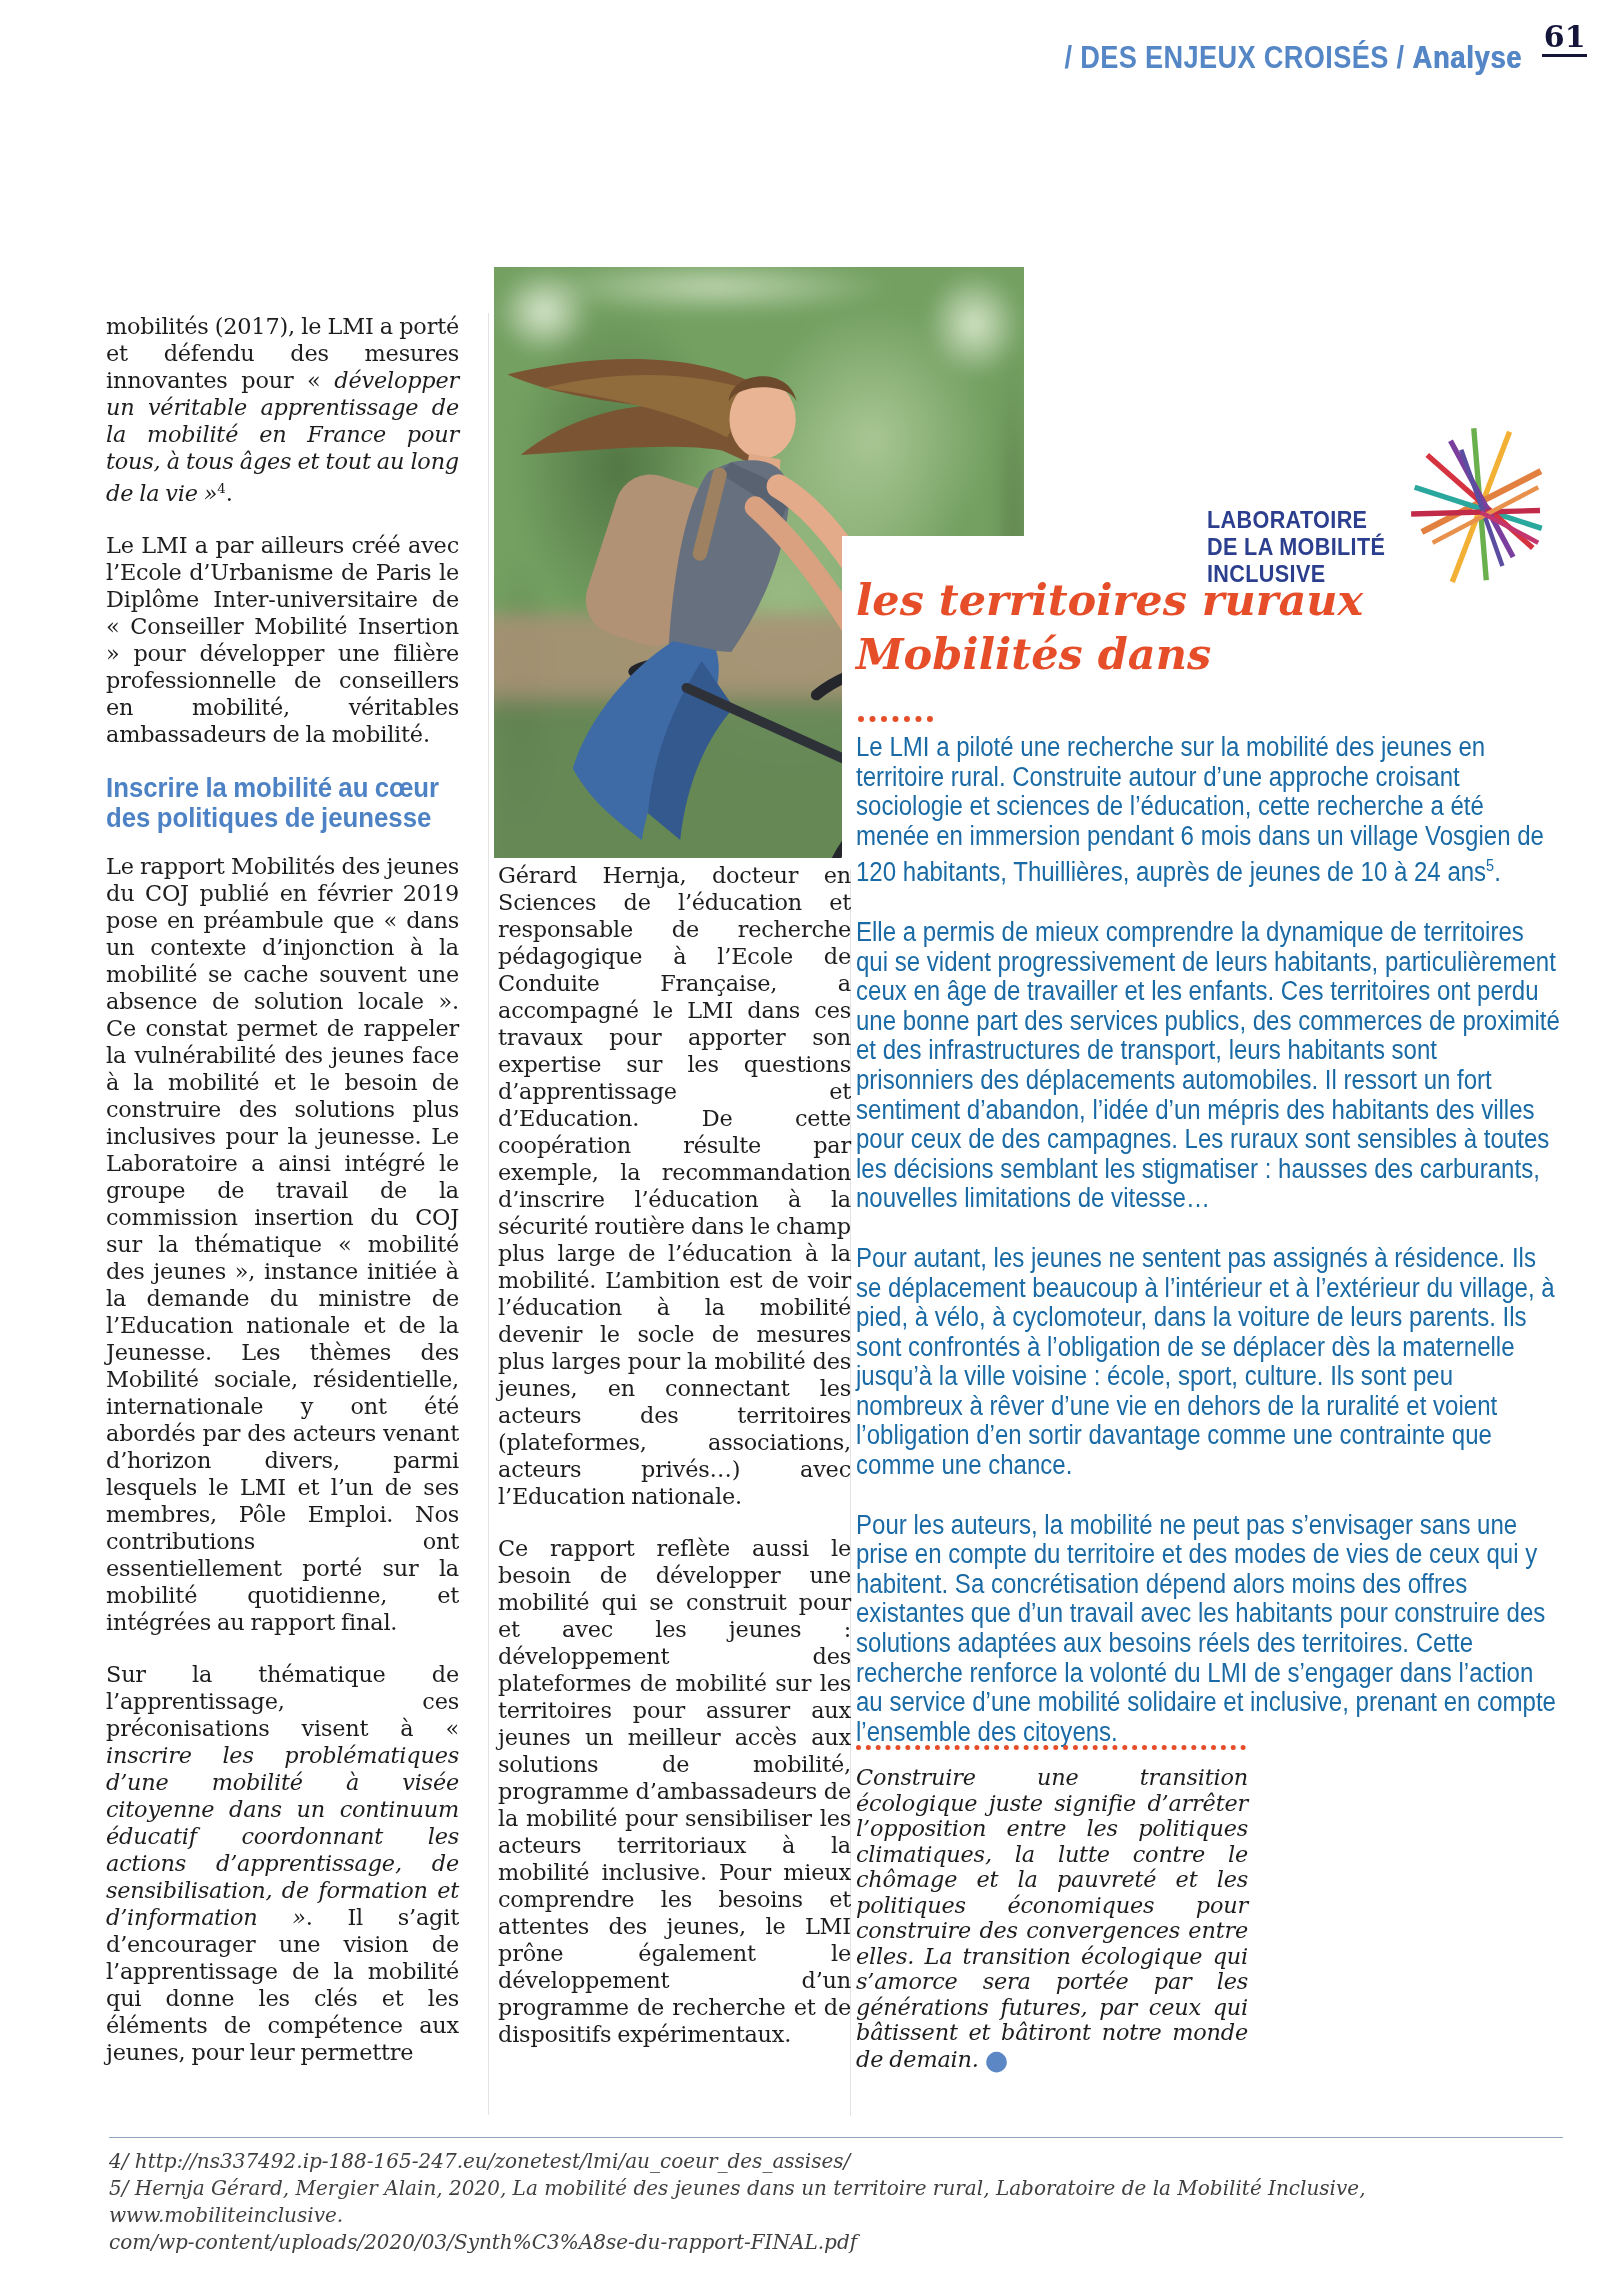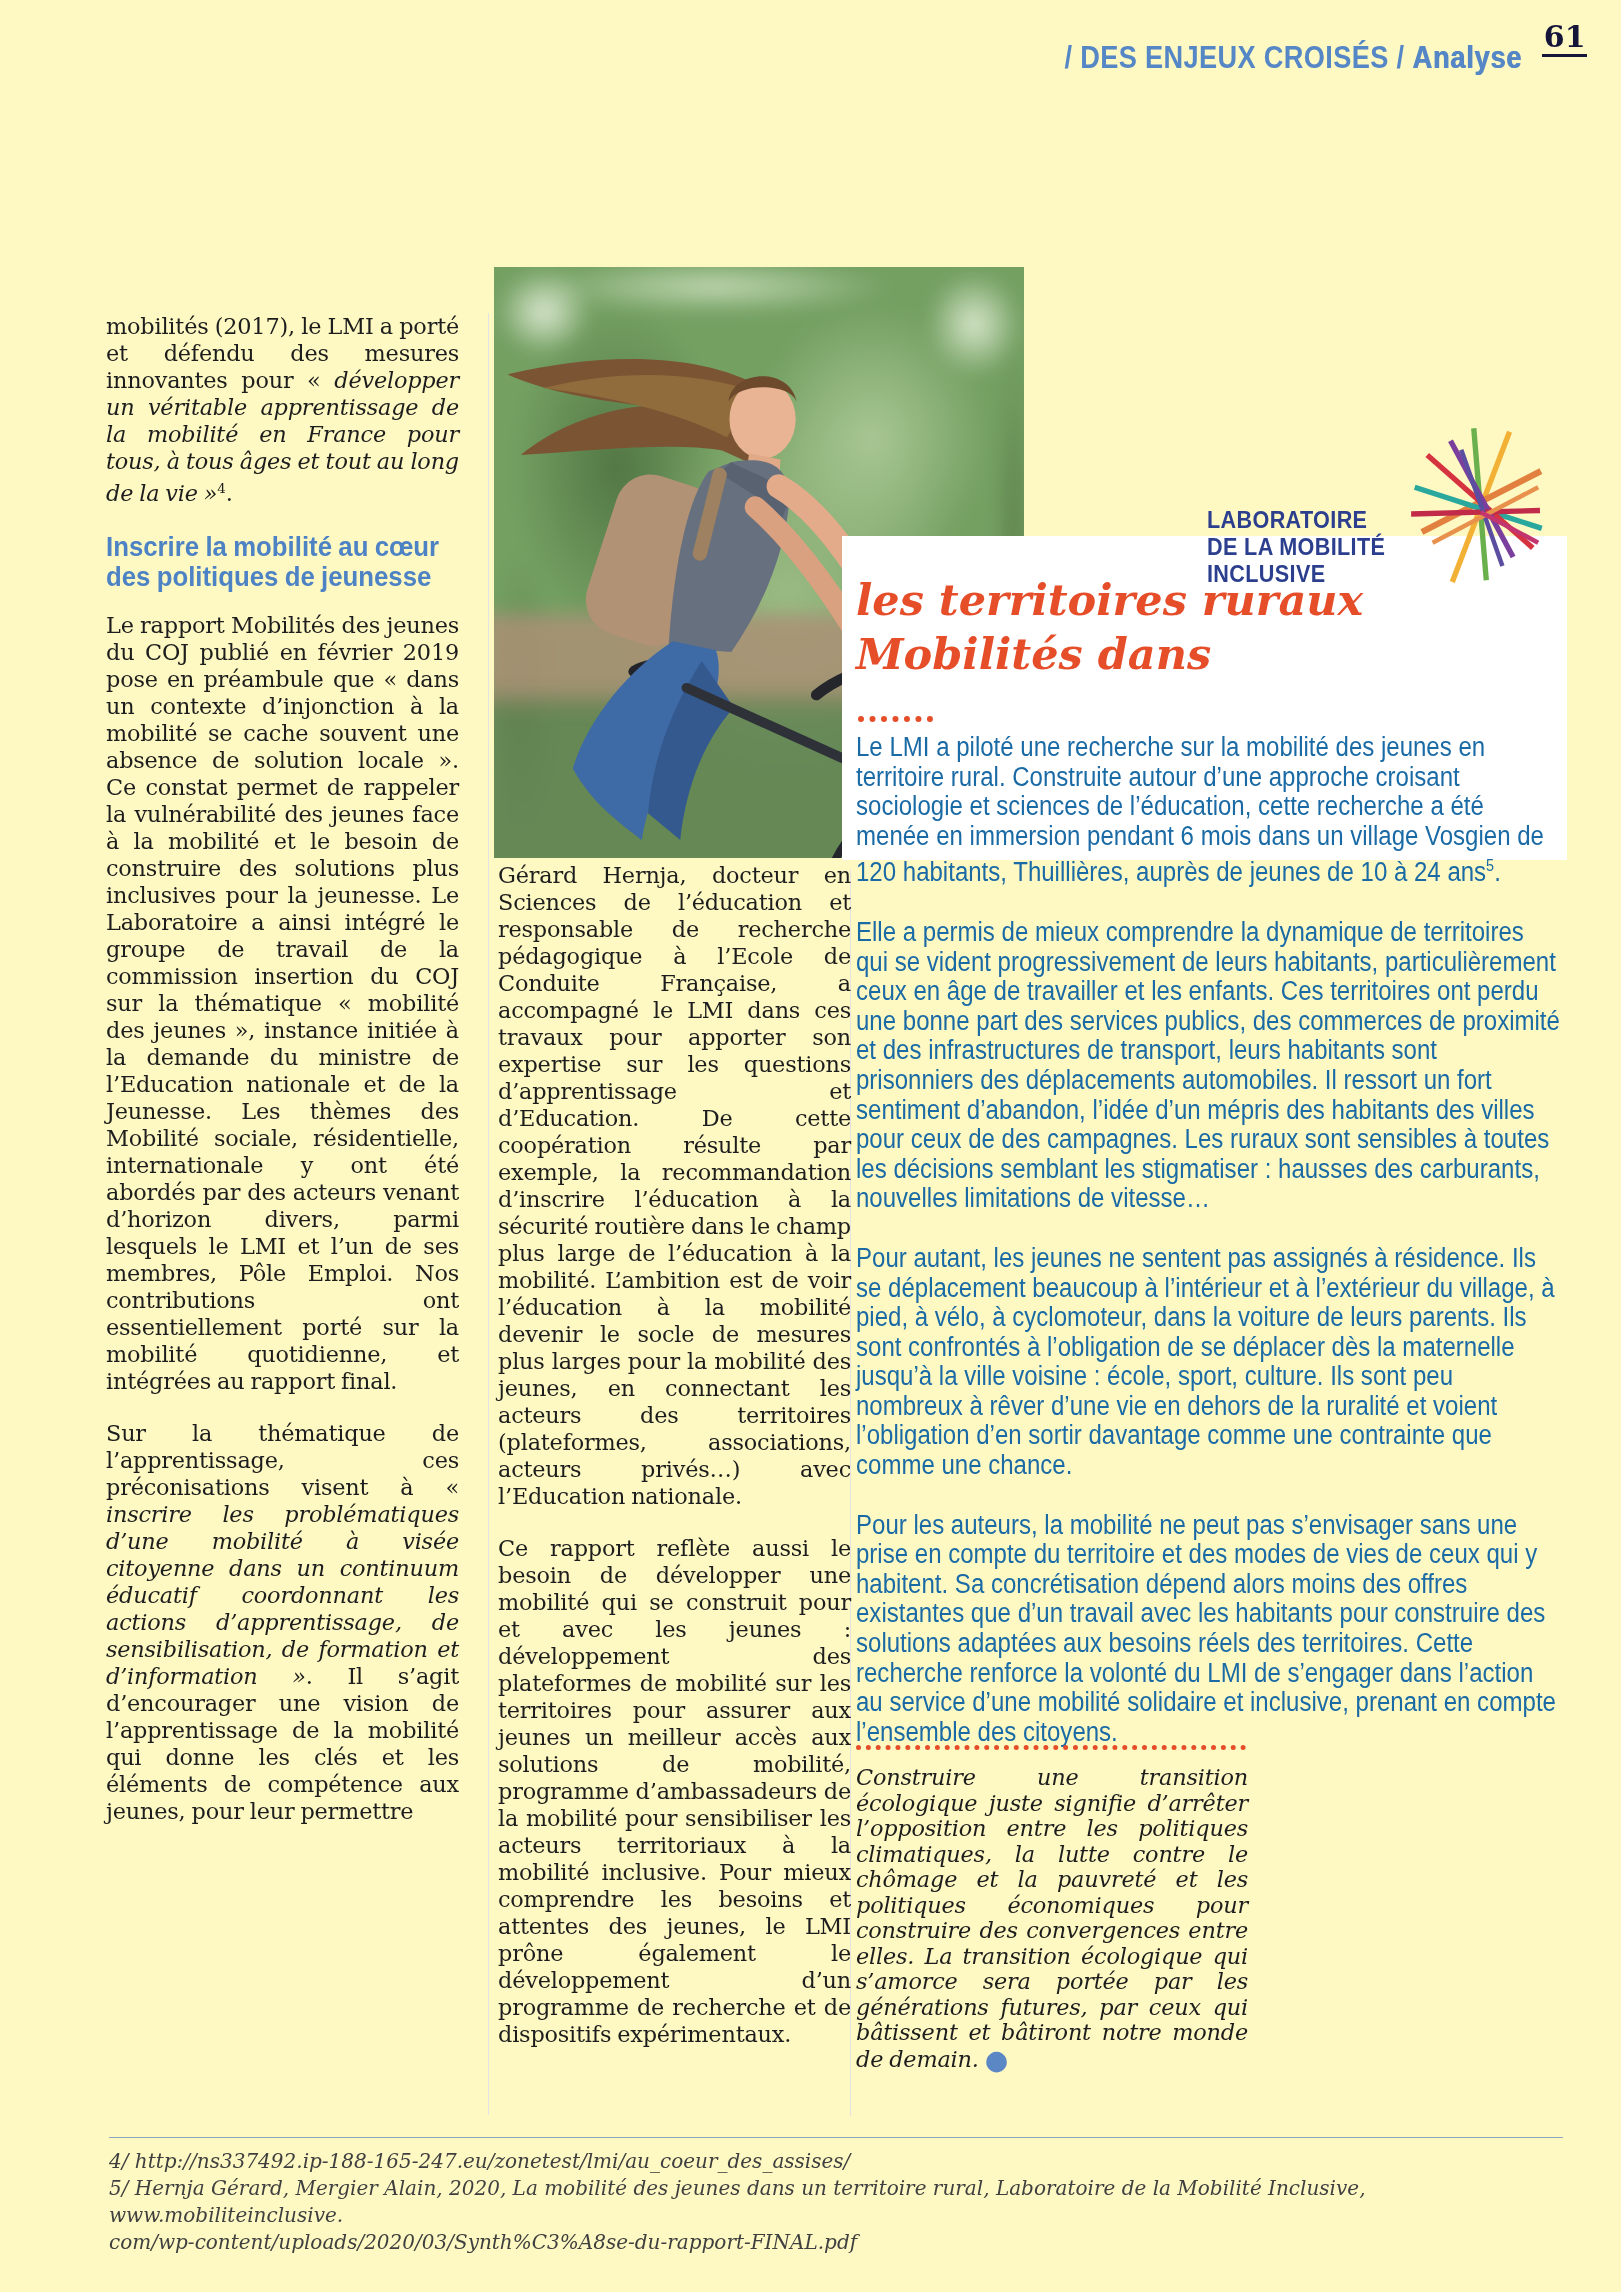--- a/index.html
+++ b/index.html
@@ -1,16 +1,16 @@
 <!DOCTYPE html>
 <html style="font-size:14.3px"><head>
 <meta charset="utf-8">
 <style>
   html,body{margin:0;padding:0;background:#888;}
-  .page{position:relative;width:1621px;height:2293px;background:#fef9c3;overflow:hidden;
+  .page{position:relative;width:1621px;height:2293px;background:#ffffff;overflow:hidden;
         font-family:"DejaVu Serif",serif;color:#1d1d1d;}
   
   .breadcrumb{position:absolute;left:806px;top:39px;width:716px;text-align:right;
       font-family:"Liberation Sans",sans-serif;font-weight:700;font-size:32px;color:#5586c5;
       transform:scaleX(.85);transform-origin:right top;letter-spacing:0.4px;white-space:nowrap;}
   .breadcrumb .emph{text-shadow:0.9px 0 0 #5586c5;letter-spacing:0.9px;}
   .pagenum{position:absolute;left:1542px;top:22px;font-family:"DejaVu Serif",serif;
       font-weight:700;font-size:30px;color:#15153a;
       border-bottom:3.6px solid #15153a;padding:0 1.8px 1.8px 1.8px;line-height:1;}
   
@@ -72,20 +72,21 @@
 <div class="page">
 
   <div class="breadcrumb"><span>/ DES ENJEUX CROISÉS / </span><span class="emph">Analyse</span></div>
   <div class="pagenum">61</div>
 
   <div class="vrule" style="left:488px;top:313px;height:1802px;"></div>
   <div class="vrule" style="left:850px;top:869px;height:1247px;"></div>
 
   <div class="serifcol col-left">
     <p><span>mobilités (2017), le LMI a porté et défendu des mesures innovantes pour « </span><span class="it">développer un véritable apprentissage de la mobilité en France pour tous, à tous âges et tout au long de la vie »</span><sup>4</sup><span>.</span></p>
+    <p>Le LMI a par ailleurs créé avec l’Ecole d’Urbanisme de Paris le Diplôme Inter-universitaire de « Conseiller Mobilité Insertion » pour développer une filière professionnelle de conseillers en mobilité, véritables ambassadeurs de la mobilité.</p>
     <h3 class="bluehead">Inscrire la mobilité au cœur des politiques de jeunesse</h3>
     <p>Le rapport Mobilités des jeunes du COJ publié en février 2019 pose en préambule que « dans un contexte d’injonction à la mobilité se cache souvent une absence de solution locale ». Ce constat permet de rappeler la vulnérabilité des jeunes face à la mobilité et le besoin de construire des solutions plus inclusives pour la jeunesse. Le Laboratoire a ainsi intégré le groupe de travail de la commission insertion du COJ sur la thématique « mobilité des jeunes », instance initiée à la demande du ministre de l’Education nationale et de la Jeunesse. Les thèmes des Mobilité sociale, résidentielle, internationale y ont été abordés par des acteurs venant d’horizon divers, parmi lesquels le LMI et l’un de ses membres, Pôle Emploi. Nos contributions ont essentiellement porté sur la mobilité quotidienne, et intégrées au rapport final.</p>
     <p><span>Sur la thématique de l’apprentissage, ces préconisations visent à « </span><span class="it">inscrire les problématiques d’une mobilité à visée citoyenne dans un continuum éducatif coordonnant les actions d’apprentissage, de sensibilisation, de formation et d’information »</span><span>. Il s’agit d’encourager une vision de l’apprentissage de la mobilité qui donne les clés et les éléments de compétence aux jeunes, pour leur permettre</span></p>
   </div>
 
   <div class="photo">
     <div class="photo-bg"></div>
     <div class="photo-fence"></div>
     <div class="photo-ground"></div>
     <svg width="530" height="591" viewBox="0 0 592 660">

